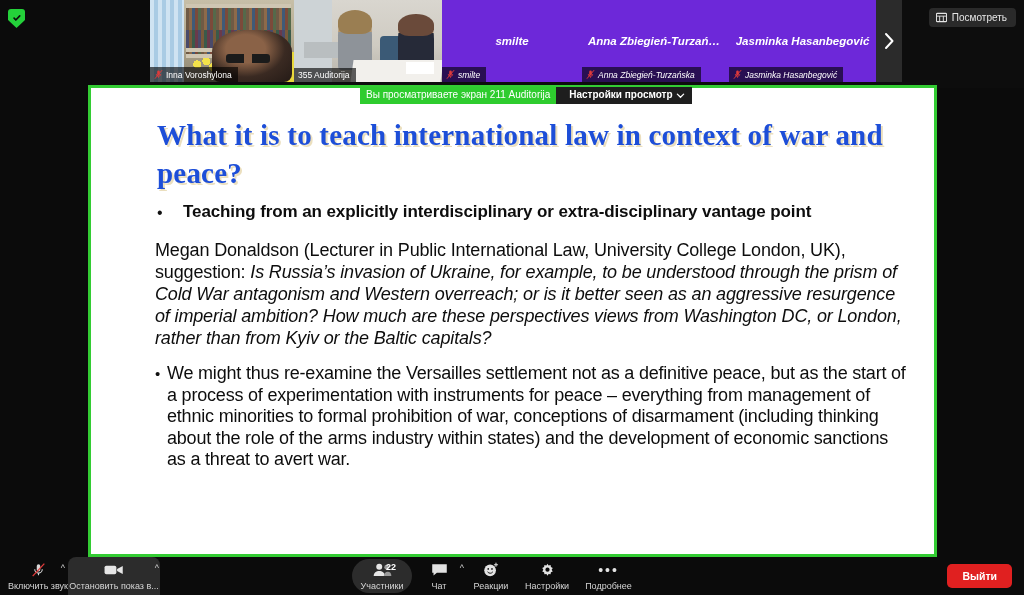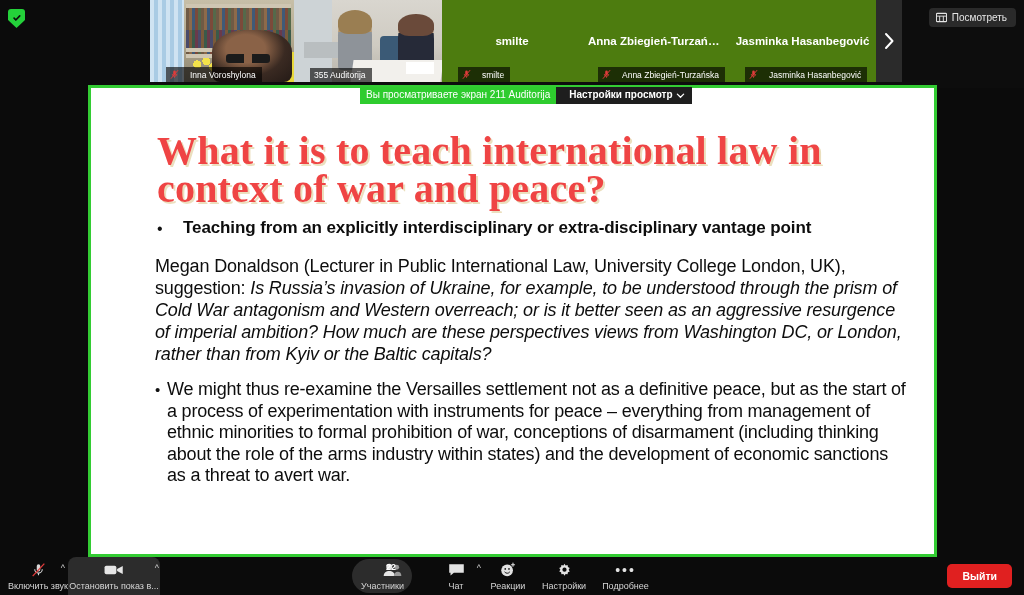--- a/index.html
+++ b/index.html
@@ -31,22 +31,22 @@
   .tile {
     position: relative; height: 82px; overflow: hidden;
     background: #1a1a1a; flex: 0 0 auto;
   }
   .tile.speaking { outline: 2px solid #35d135; outline-offset: -2px; }
   .tile.spotlight { outline: 2px solid #d8d87a; outline-offset: -2px; }
   .tile-name {
     position: absolute; left: 0; bottom: 0;
     background: rgba(0,0,0,0.62);
     color: #fff; font-size: 8.5px; padding: 2px 6px 2px 4px;
-    display: flex; align-items: center; gap: 11px; max-width: 100%;
-    white-space: nowrap; overflow: hidden; margin-left: 16px;
+    display: flex; align-items: center; gap: 3px; max-width: 100%;
+    white-space: nowrap; overflow: hidden;
   }
   .mic-muted { display: inline-block; width: 9px; height: 11px; position: relative; flex: 0 0 auto;}
   .mic-muted svg { width: 9px; height: 11px; }
   .tile-center-name {
     position: absolute; left: 0; right: 0; top: 50%; transform: translateY(-50%);
     text-align: center; color: #fff; font-size: 11.5px; font-weight: bold;
     padding: 0 6px; white-space: nowrap; overflow: hidden; text-overflow: ellipsis;
   }
 
   
@@ -106,21 +106,21 @@
   .vid2 .pA { position:absolute; left:44px; top:12px; width:34px; height:58px;
     background: linear-gradient(180deg,#b99a72 0 34%, #8e9399 34% 100%); border-radius: 40% 40% 4px 4px; }
   .vid2 .pAhair { position:absolute; left:44px; top:10px; width:34px; height:24px; background:#9a7e52; border-radius:50% 50% 30% 30%;}
   .vid2 .pB { position:absolute; left:104px; top:16px; width:36px; height:56px;
     background: linear-gradient(180deg,#c0a07c 0 30%, #262a38 30% 100%); border-radius: 40% 40% 4px 4px; }
   .vid2 .pBhair { position:absolute; left:104px; top:14px; width:36px; height:22px; background:#6a4a3a; border-radius:50% 50% 30% 30%;}
   .vid2 .table { position:absolute; left:58px; bottom:0; width:90px; height:22px; background:#f2f0ec; transform: skewX(-8deg); }
   .vid2 .paper { position:absolute; left:112px; bottom:8px; width:28px; height:12px; background:#fff; }
 
   .avatar-tile {
-    width: 140px; background: #4d7c0f;
+    width: 140px; background: #6d28d9; font-style: italic;
   }
   .avatar-tile.wide { width: 147px; }
   .next-btn {
     width: 26px; height: 82px; background: #2b2b2b;
     display: flex; align-items: center; justify-content: center;
     color: #fff; cursor: pointer; flex: 0 0 auto;
   }
   .next-btn svg { width: 12px; height: 18px; }
 
   .view-btn {
@@ -148,24 +148,24 @@
   .share-banner .settings svg { width: 9px; height: 9px; }
 
   
   .share-area {
     position: absolute; left: 88px; top: 85px; width: 849px; height: 472px;
     border: 3px solid #33cc33; background: #ffffff;
   }
   .slide { position: absolute; inset: 0; padding: 24px 28px 0 60px; background:#fff; }
   .slide-title {
     font-family: "Liberation Serif", serif;
-    font-weight: bold; font-size: 40px; line-height: 38px;
-    color: #ef4444; letter-spacing: 0.2px;
+    font-weight: bold; font-size: 29px; line-height: 38px;
+    color: #1d4ed8; letter-spacing: 0.2px;
     text-shadow: 2px 2px 0 rgba(190,150,40,0.30);
-    margin: 20px 0 10px 6px;
+    margin: 4px 0 10px 6px;
   }
   .bullets { margin-left: 4px; color: #0d0d0d; }
   .b-row { display: flex; align-items: flex-start; }
   .b-dot {
     flex: 0 0 auto; width: 18px; font-size: 16px; line-height: 21px; color:#111;
     text-align: left; padding-left: 2px;
   }
   .b-strong {
     font-weight: bold; font-size: 17px; line-height: 19.5px; letter-spacing: -0.1px;
     padding-left: 10px;
@@ -197,21 +197,21 @@
   }
   .tb-left { display: flex; align-items: center; padding-left: 10px; gap: 2px; }
   .tb-center { position: absolute; left: 352px; bottom: 0; display: flex; align-items: center; }
   .tb-right { position: absolute; right: 12px; bottom: 7px; }
 
   .mic-item { width: 56px; }
   .video-item {
     background: #2c2c2c; border-radius: 8px 8px 0 0; height: 38px; width: 92px;
   }
   .participants-item {
-    background: #2c2c2c; border-radius: 17px; height: 34px; width: 60px; margin-right: 18px; align-items: flex-end;
+    background: #2c2c2c; border-radius: 17px; height: 34px; width: 60px; margin-right: 1px;
   }
   .badge {
     position: absolute; left: 34px; top: 3px; color: #fff; font-size: 9px; font-weight: bold;
   }
   .share-item .lb { color: #2ecc2e; }
   .share-sq {
     width: 18px; height: 15px; background: #2ecc2e; border-radius: 2px;
     display: flex; align-items: center; justify-content: center;
   }
   .leave-btn {

